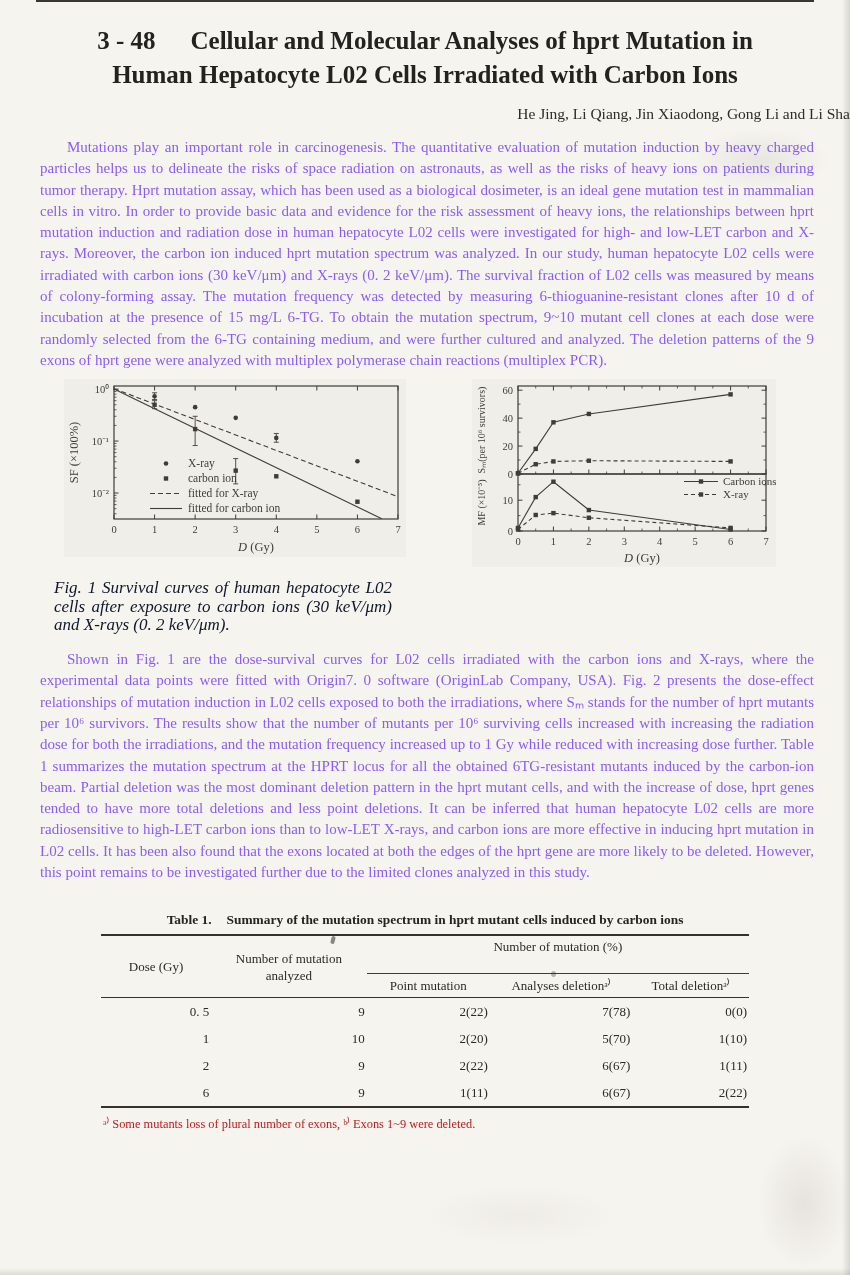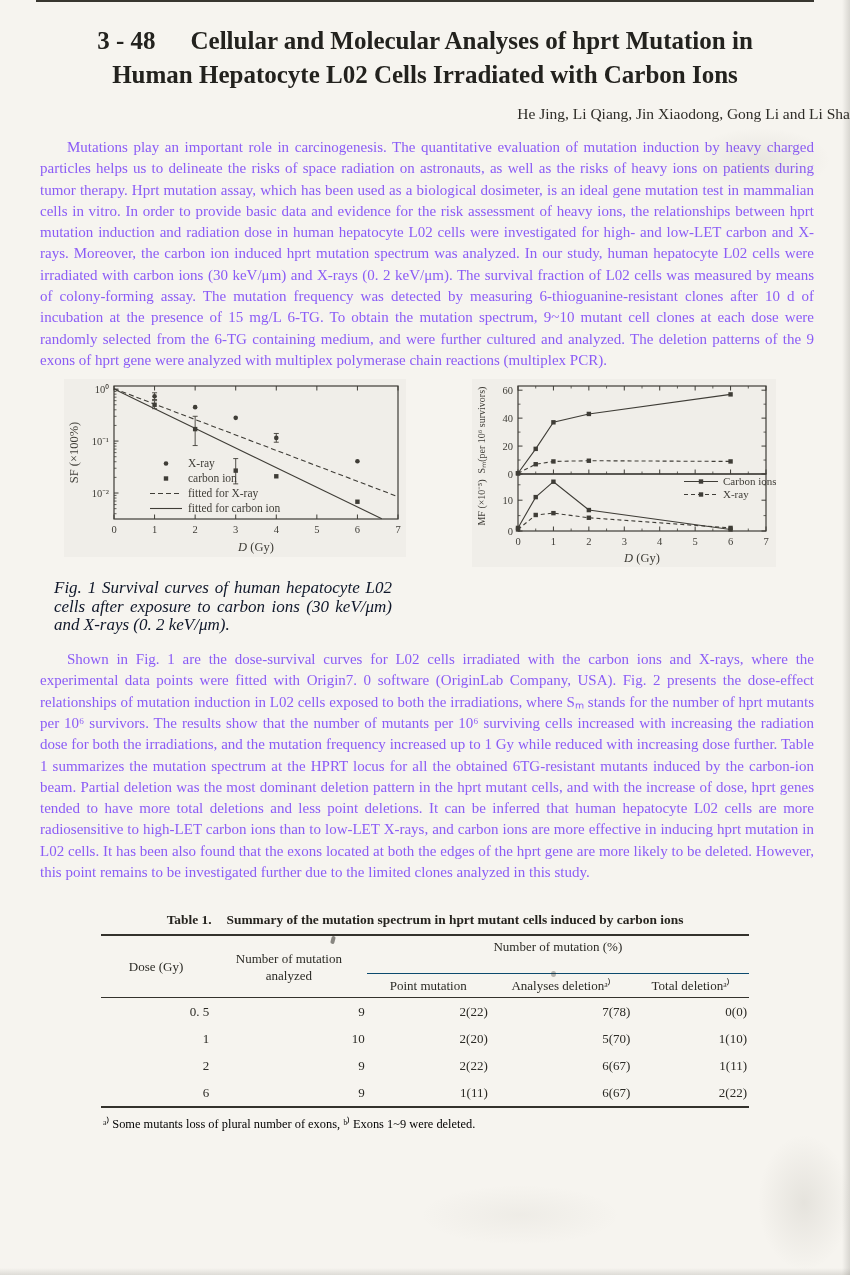--- a/index.html
+++ b/index.html
@@ -29,21 +29,21 @@
   
   .table-sec{width:648px;margin:29px auto 0;}
   .table-title{text-align:center;font-size:13.4px;font-weight:bold;margin-bottom:6px;color:#26241f;}
   .tt-label{margin-right:15px;}
   table.data{width:100%;border-collapse:collapse;font-size:13px;
              border-top:2.4px solid #34322c;border-bottom:2.4px solid #34322c;color:#2b2a25;}
   table.data th{font-weight:normal;text-align:center;vertical-align:middle;padding:3px 2px;
                 border-bottom:1.4px solid #34322c;line-height:17px;}
   table.data th.th-group{border-bottom:1px solid #0c4a6e;padding:2px 0 18px;}
   table.data td{text-align:right;padding:6px 2px 5px;}
-  .footnote{margin:7px 0 0 2px;font-size:12.4px;color:#000000;}
+  .footnote{margin:7px 0 0 2px;font-size:12.4px;color:#b91c1c;}
   
   .edge-r{position:absolute;top:0;right:0;width:8px;height:100%;
           background:linear-gradient(to right,rgba(60,58,50,0),rgba(60,58,50,0.16));pointer-events:none;}
   .edge-b{position:absolute;bottom:0;left:0;width:100%;height:7px;
           background:linear-gradient(to bottom,rgba(60,58,50,0),rgba(60,58,50,0.13));pointer-events:none;}
   .smudge{position:absolute;border-radius:50%;pointer-events:none;}
   .sm1{left:690px;top:128px;width:140px;height:64px;background:radial-gradient(closest-side,rgba(110,105,92,0.10),rgba(110,105,92,0));}
   .sm2{left:758px;top:1135px;width:92px;height:135px;background:radial-gradient(closest-side,rgba(110,105,92,0.12),rgba(110,105,92,0));}
   .sm3{left:420px;top:1185px;width:200px;height:60px;background:radial-gradient(closest-side,rgba(110,105,92,0.06),rgba(110,105,92,0));}
   .speck1{position:absolute;left:331px;top:936px;width:4px;height:8px;background:rgba(45,43,38,0.55);border-radius:2px;transform:rotate(15deg);}

